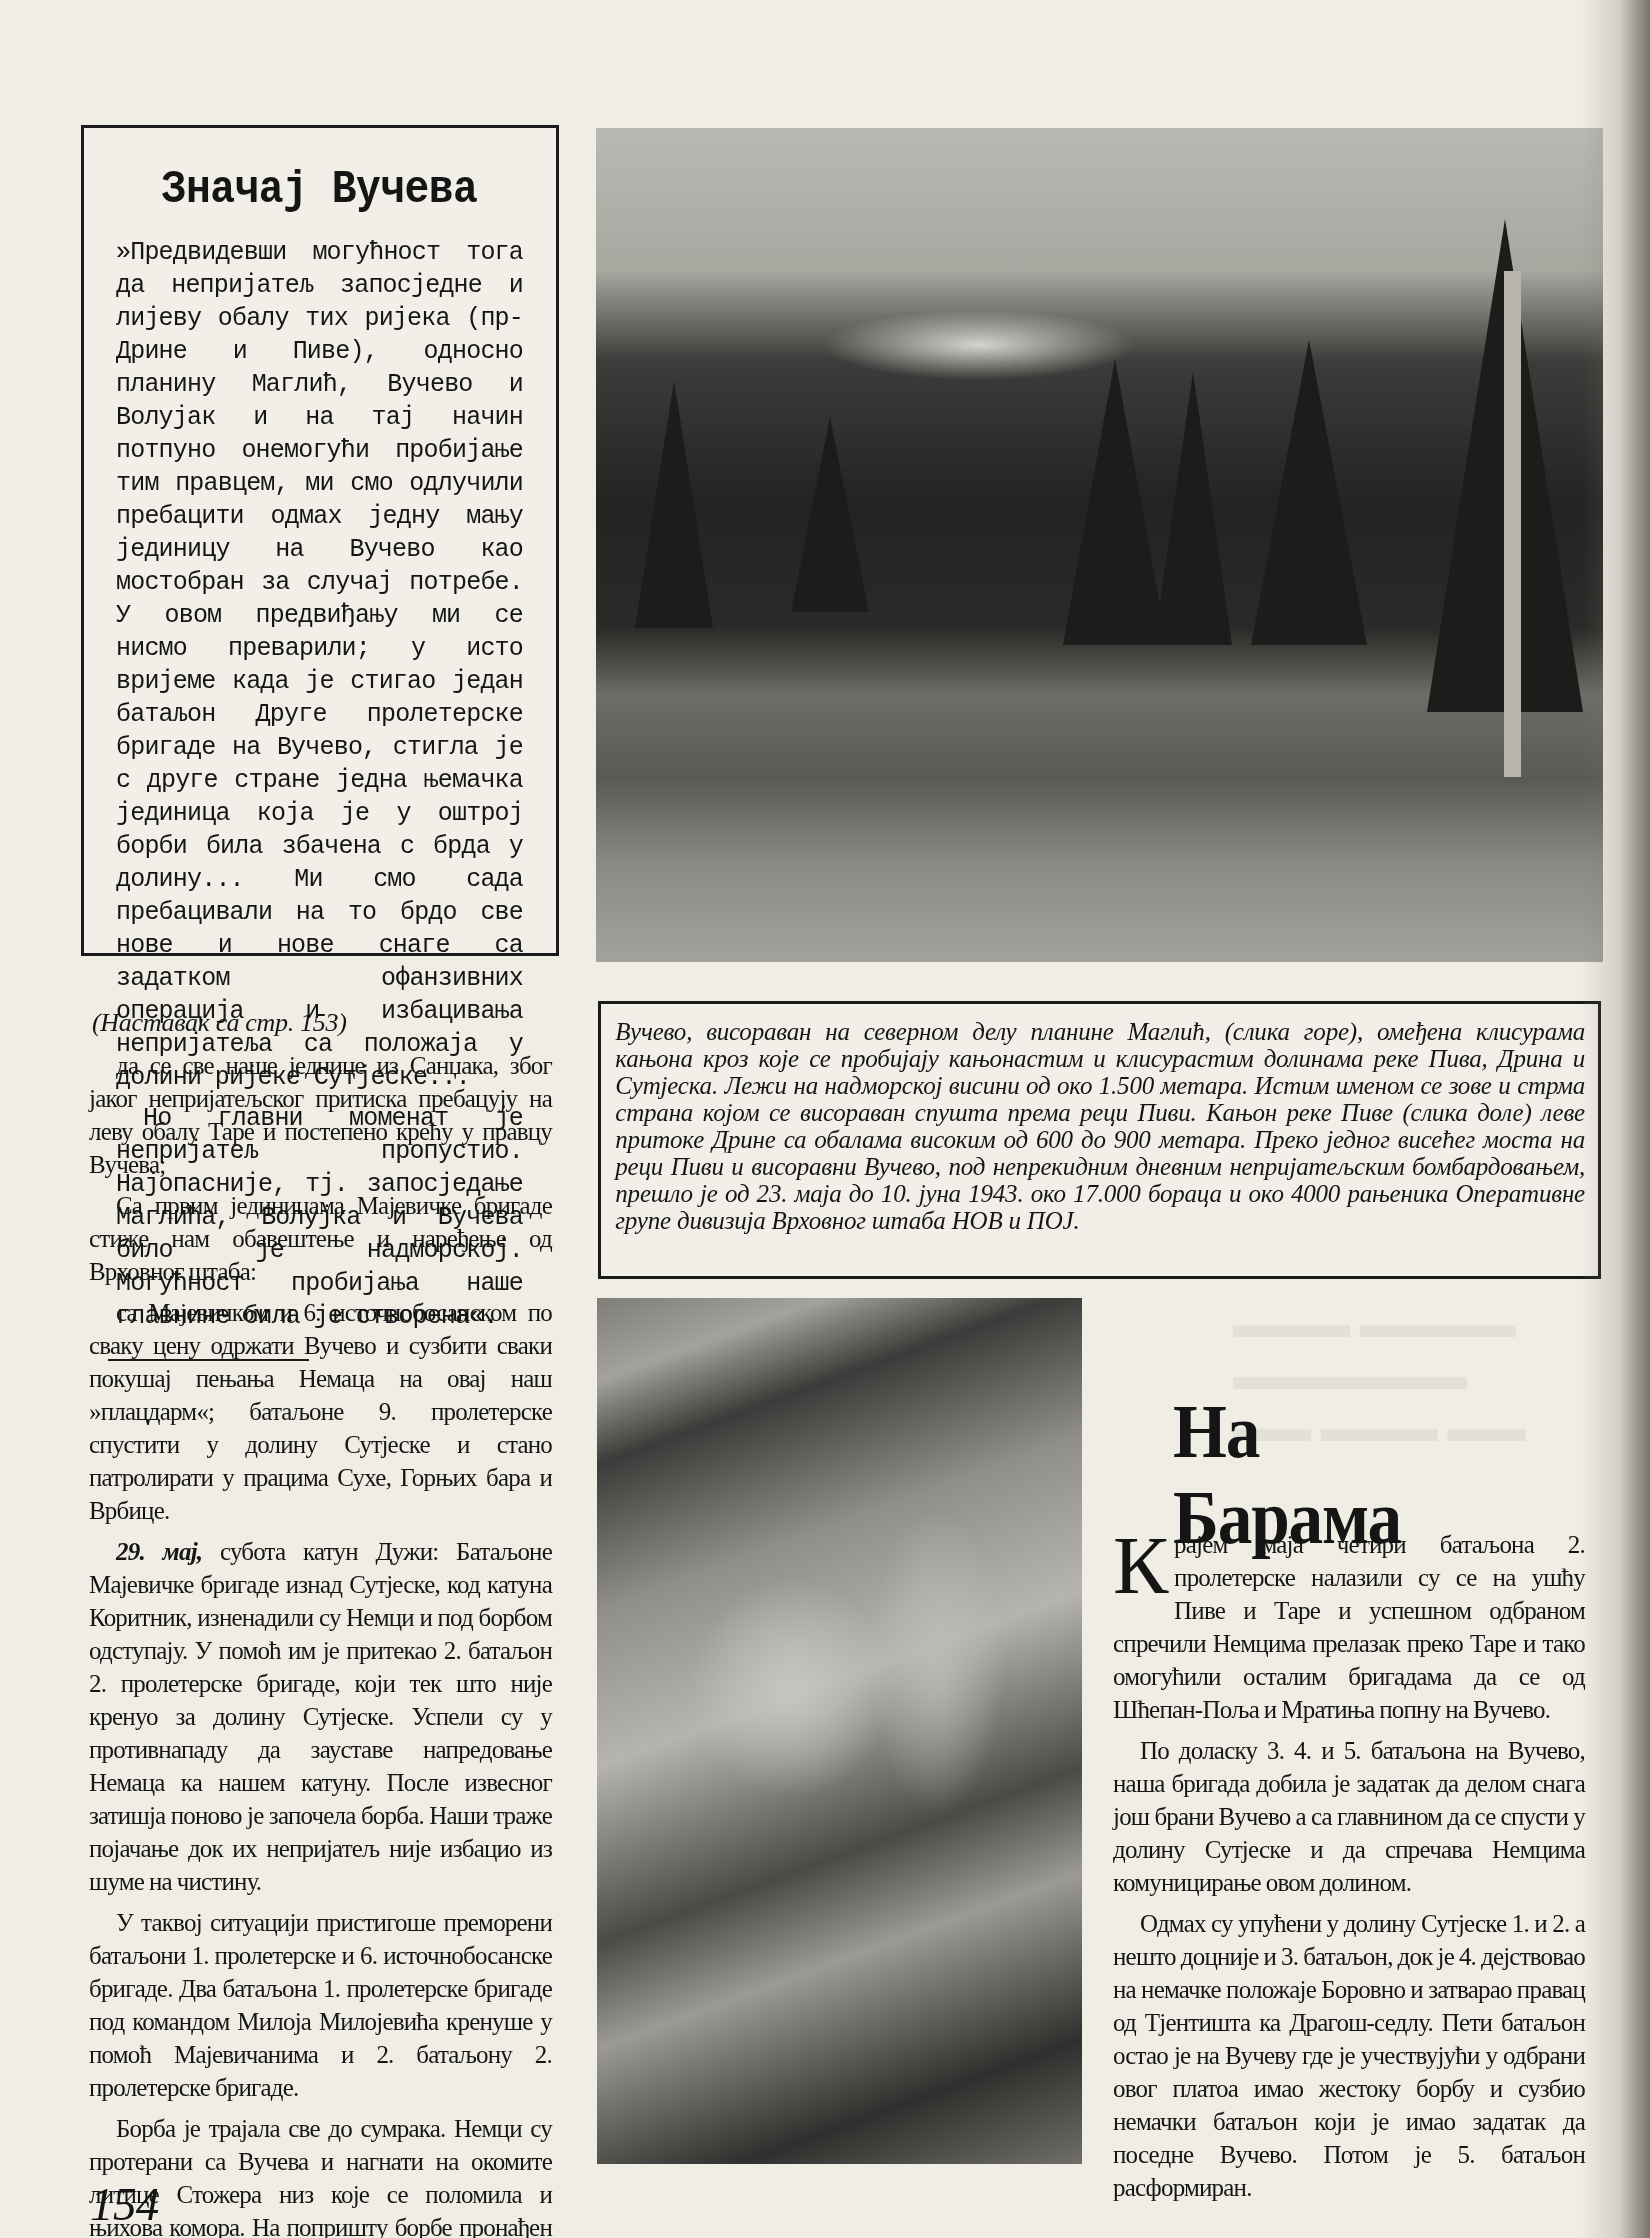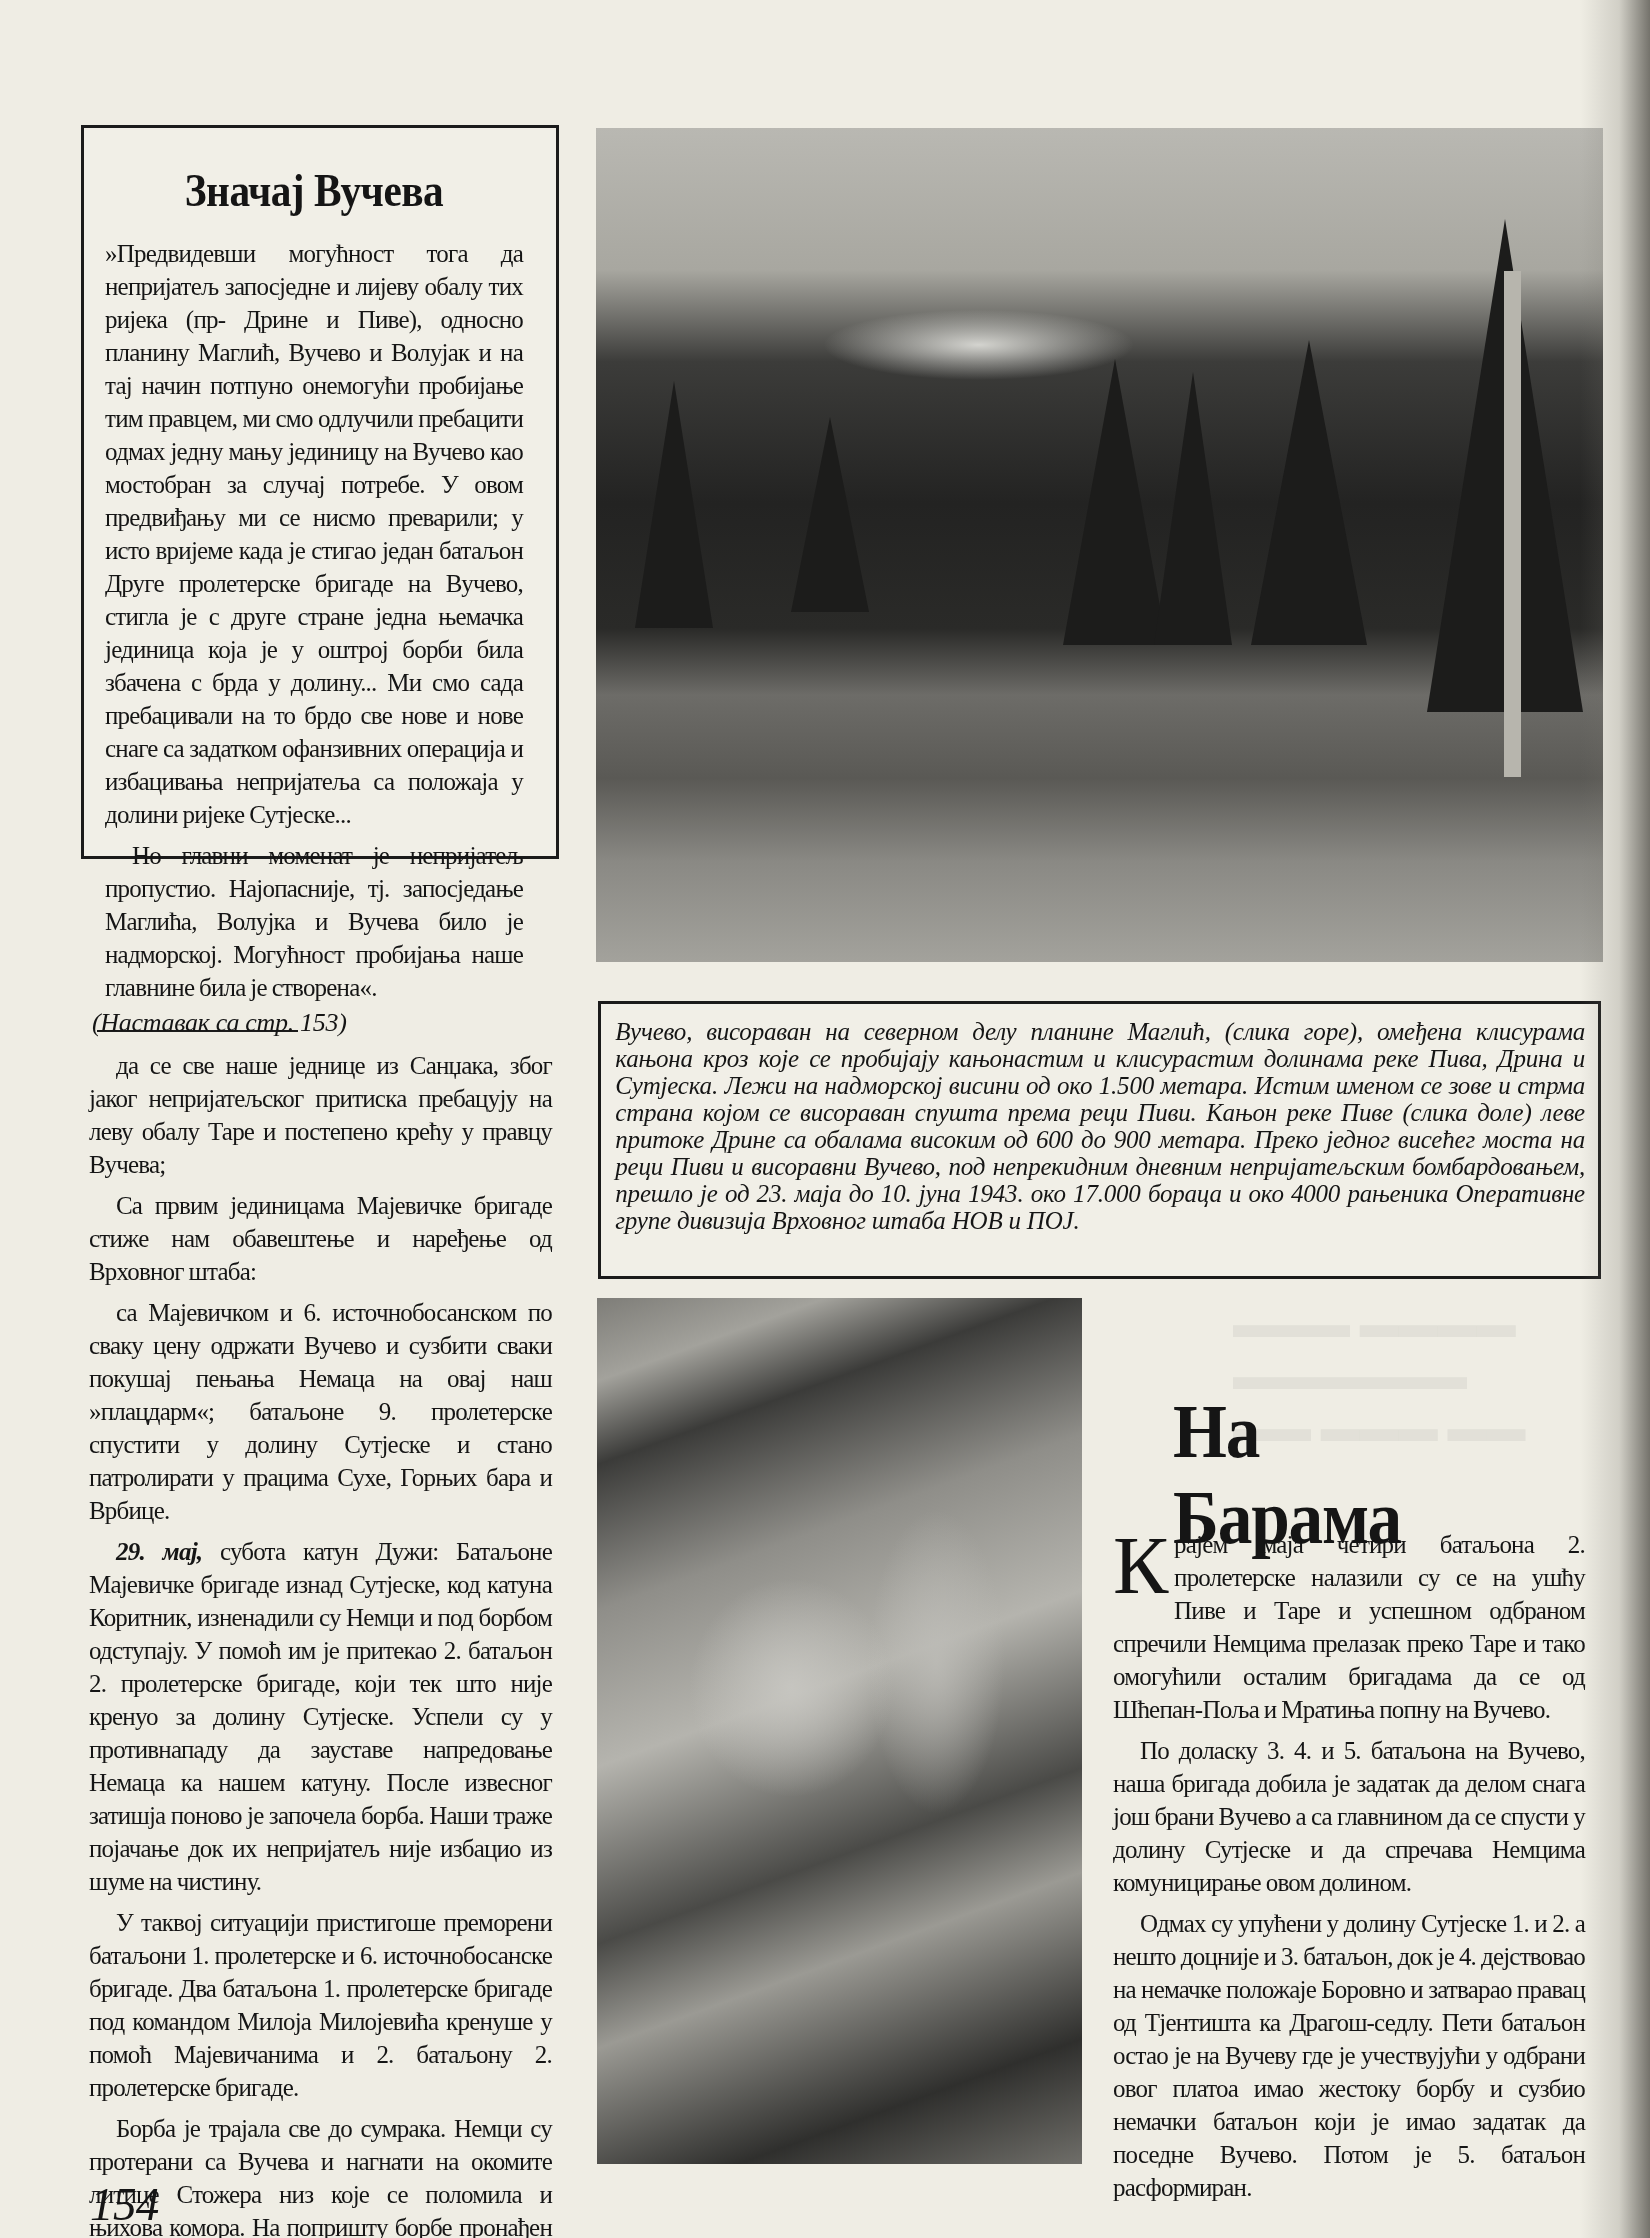--- a/index.html
+++ b/index.html
@@ -11,21 +11,21 @@
     }
     .page-shade {
       position: absolute; top: 0; right: 0; width: 71px; height: 2239px;
       background: linear-gradient(to right, rgba(0,0,0,0) 0%, rgba(120,118,110,0.25) 55%, rgba(60,58,52,0.7) 100%);
       pointer-events: none;
     }
     .box {
       position: absolute; border: 3.2px solid #1b1b1b; box-sizing: border-box;
       background: #f1efe7;
     }
-    #sidebar-box { left: 81px; top: 125px; width: 478px; height: 734px; padding: 35px 25px 0 13px; }
+    #sidebar-box { left: 81px; top: 125px; width: 478px; height: 831px; padding: 35px 25px 0 24px; font-family: Liberation Mono, monospace; }
     #sidebar-title {
       text-align: center; font-weight: bold; font-size: 47px; letter-spacing: -0.6px;
       margin: 0 0 19.5px 0; transform: scaleX(0.88); transform-origin: center;
     }
     .body-text {
       font-size: 25px; line-height: 33px; text-align: justify;
       letter-spacing: -0.8px; word-spacing: -0.6px;
     }
     .body-text p { margin: 8px; text-indent: 0; }
     .body-text p.indent { text-indent: 27px; }

